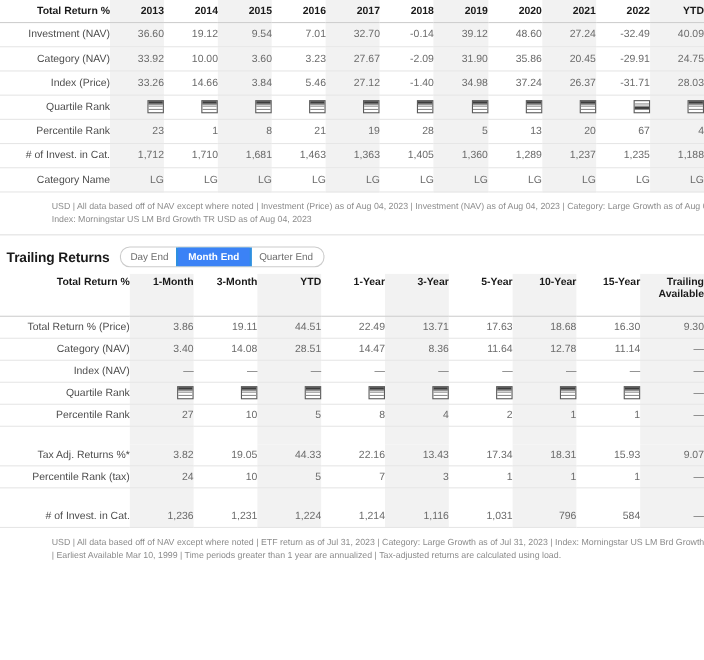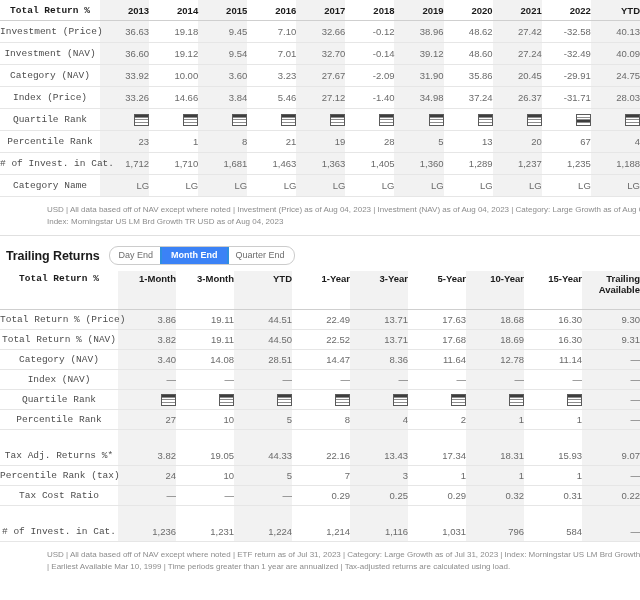--- a/index.html
+++ b/index.html
@@ -27,26 +27,25 @@
     width: 640px;
     table-layout: fixed;
   }
   table.fin td, table.fin th {
     padding: 0;
     margin: 0;
     font-weight: normal;
     vertical-align: middle;
   }
   .lbl {
-    text-align: center;
+    text-align: right;
     padding-left: 6px;
     color: #4d4d4d;
     font-size: 9.5px;
     white-space: nowrap;
-    font-family: Liberation Mono, monospace;
   }
   .num {
     text-align: right;
     padding-right: 7px;
     color: #6b6b6b;
     font-size: 9.5px;
     white-space: nowrap;
   }
   .hdr .lbl {
     color: #1a1a1a;
@@ -177,34 +176,20 @@
           <td class="num">2018</td>
           <td class="num shade">2019</td>
           <td class="num">2020</td>
           <td class="num shade">2021</td>
           <td class="num">2022</td>
           <td class="num shade">YTD</td>
         </tr>
     </thead>
     <tbody id="annual-body">
         <tr class="rule">
-          <td class="lbl" style="height: 21px;">Investment (Price)</td>
-          <td class="num shade">36.63</td>
-          <td class="num">19.18</td>
-          <td class="num shade">9.45</td>
-          <td class="num">7.10</td>
-          <td class="num shade">32.66</td>
-          <td class="num">-0.12</td>
-          <td class="num shade">38.96</td>
-          <td class="num">48.62</td>
-          <td class="num shade">27.42</td>
-          <td class="num">-32.58</td>
-          <td class="num shade">40.13</td>
-        </tr>
-        <tr class="rule">
           <td class="lbl" style="height: 21px;">Investment (NAV)</td>
           <td class="num shade">36.60</td>
           <td class="num">19.12</td>
           <td class="num shade">9.54</td>
           <td class="num">7.01</td>
           <td class="num shade">32.70</td>
           <td class="num">-0.14</td>
           <td class="num shade">39.12</td>
           <td class="num">48.60</td>
           <td class="num shade">27.24</td>
@@ -399,32 +384,20 @@
           <td class="num">19.11</td>
           <td class="num shade">44.51</td>
           <td class="num">22.49</td>
           <td class="num shade">13.71</td>
           <td class="num">17.63</td>
           <td class="num shade">18.68</td>
           <td class="num">16.30</td>
           <td class="num shade">9.30</td>
         </tr>
         <tr class="rule">
-          <td class="lbl" style="height: 19px;">Total Return % (NAV)</td>
-          <td class="num shade">3.82</td>
-          <td class="num">19.11</td>
-          <td class="num shade">44.50</td>
-          <td class="num">22.52</td>
-          <td class="num shade">13.71</td>
-          <td class="num">17.68</td>
-          <td class="num shade">18.69</td>
-          <td class="num">16.30</td>
-          <td class="num shade">9.31</td>
-        </tr>
-        <tr class="rule">
           <td class="lbl" style="height: 19px;">Category (NAV)</td>
           <td class="num shade">3.40</td>
           <td class="num">14.08</td>
           <td class="num shade">28.51</td>
           <td class="num">14.47</td>
           <td class="num shade">8.36</td>
           <td class="num">11.64</td>
           <td class="num shade">12.78</td>
           <td class="num">11.14</td>
           <td class="num shade">—</td>
@@ -534,32 +507,20 @@
           <td class="num shade">24</td>
           <td class="num">10</td>
           <td class="num shade">5</td>
           <td class="num">7</td>
           <td class="num shade">3</td>
           <td class="num">1</td>
           <td class="num shade">1</td>
           <td class="num">1</td>
           <td class="num shade">—</td>
         </tr>
-        <tr class="rule">
-          <td class="lbl" style="height: 19px;">Tax Cost Ratio</td>
-          <td class="num shade">—</td>
-          <td class="num">—</td>
-          <td class="num shade">—</td>
-          <td class="num">0.29</td>
-          <td class="num shade">0.25</td>
-          <td class="num">0.29</td>
-          <td class="num shade">0.32</td>
-          <td class="num">0.31</td>
-          <td class="num shade">0.22</td>
-        </tr>
         <tr class="spacer-row">
           <td style="height: 16px;"></td>
           <td class="shade"></td>
           <td class=""></td>
           <td class="shade"></td>
           <td class=""></td>
           <td class="shade"></td>
           <td class=""></td>
           <td class="shade"></td>
           <td class=""></td>

